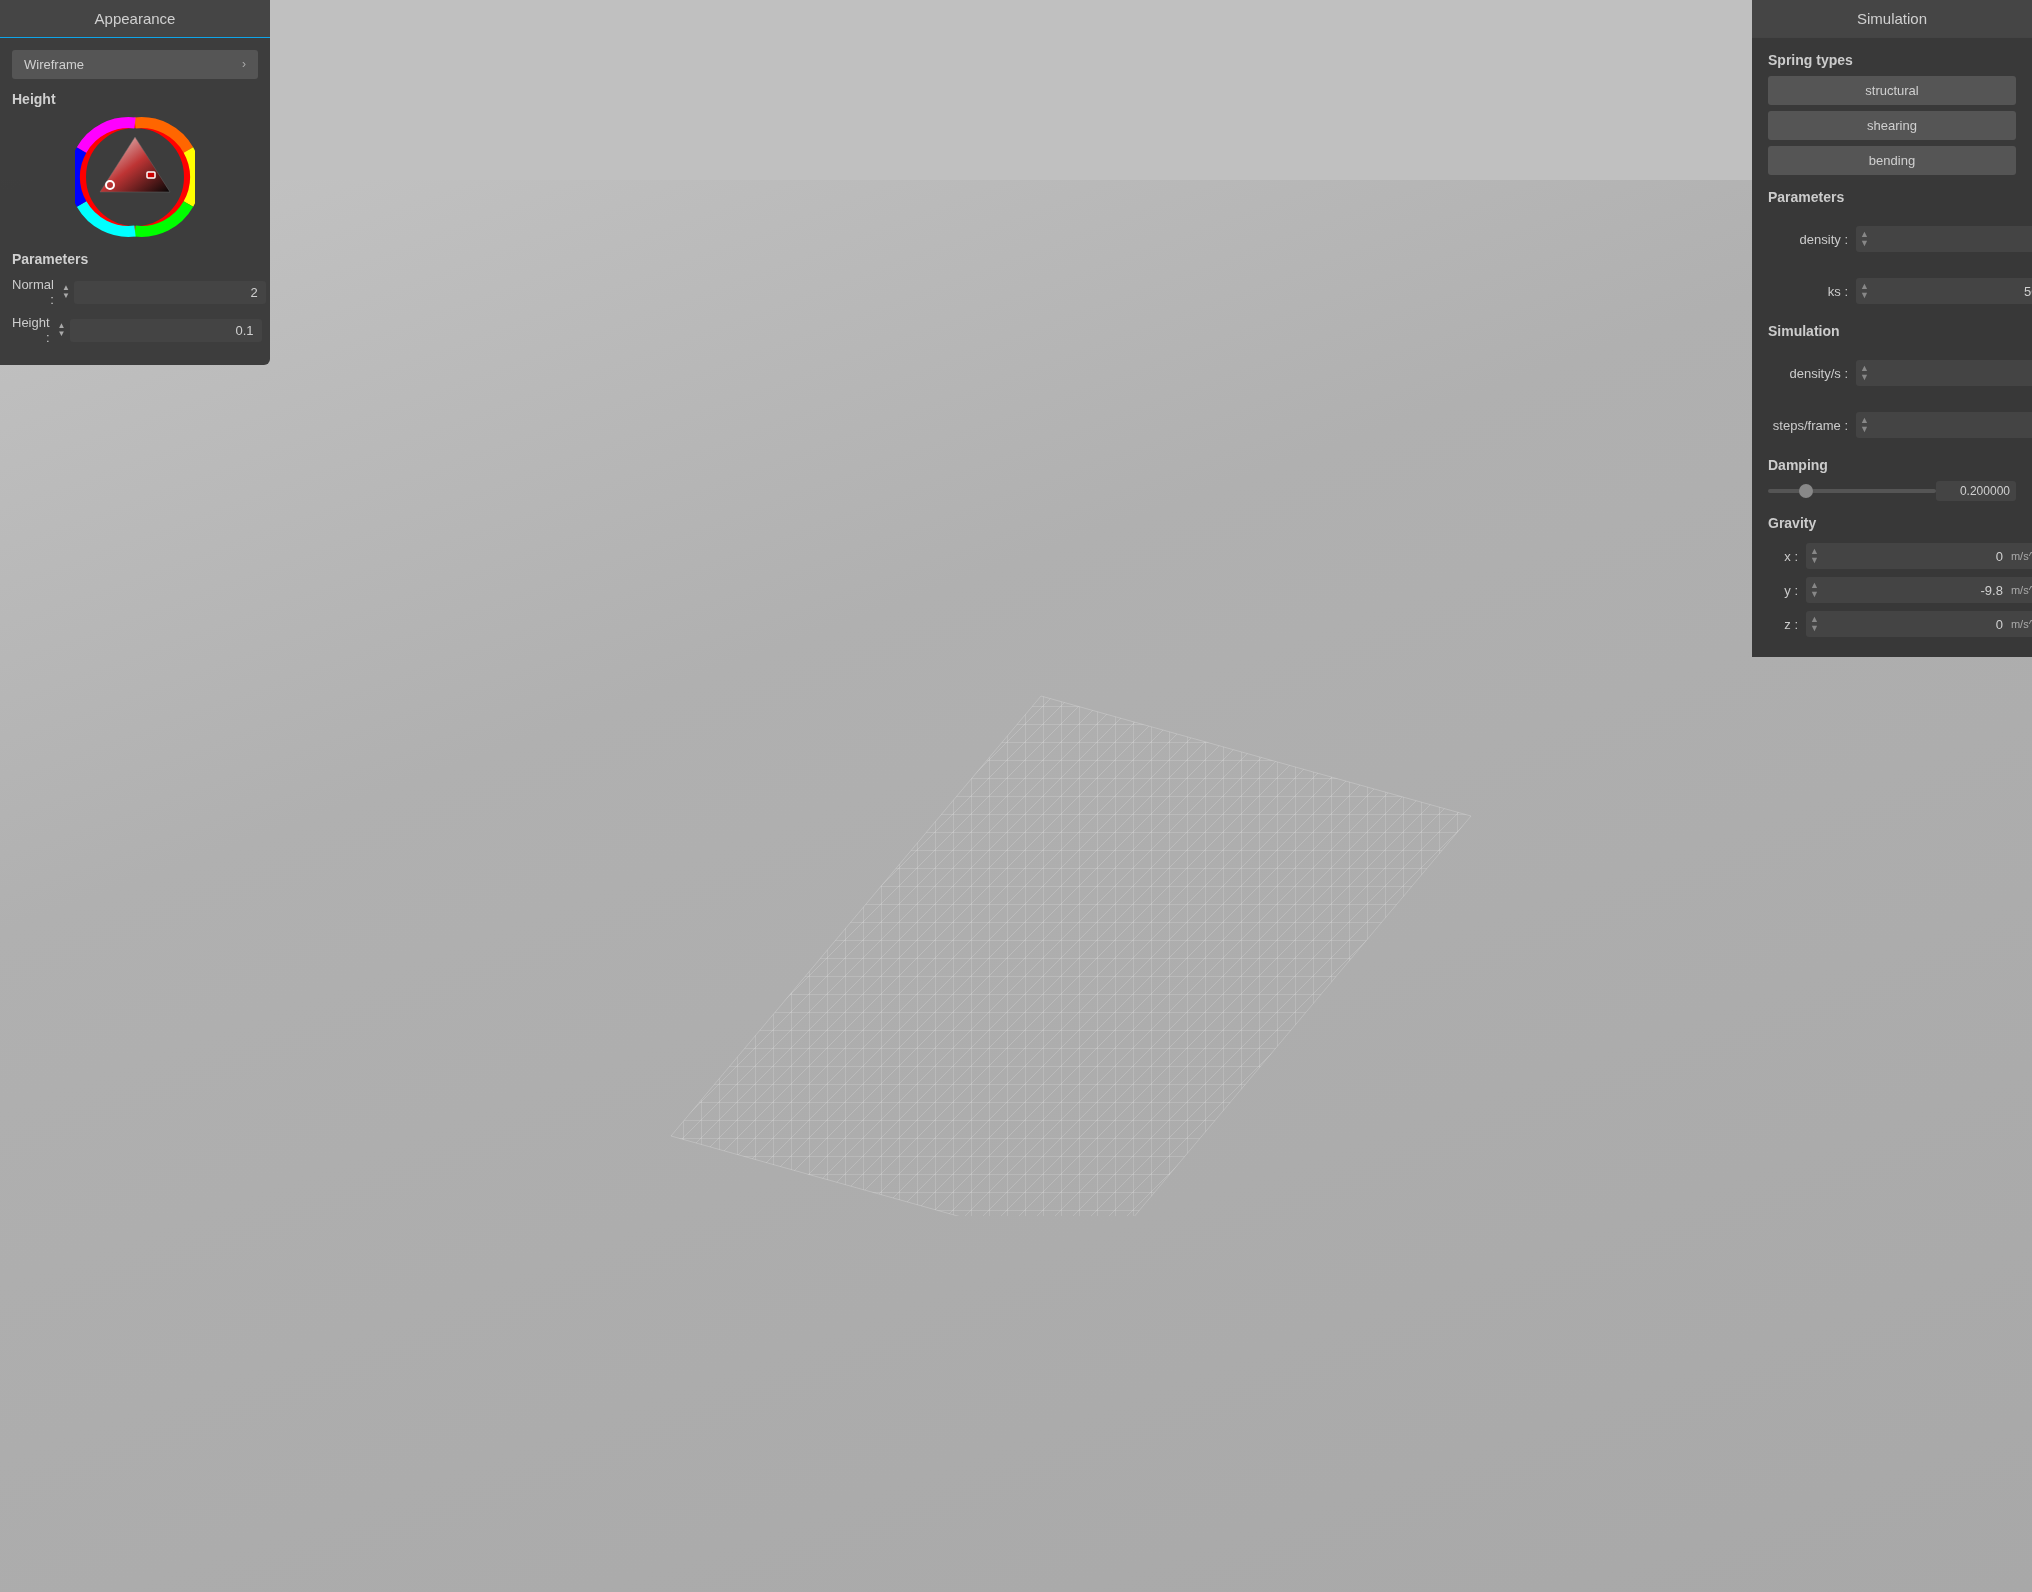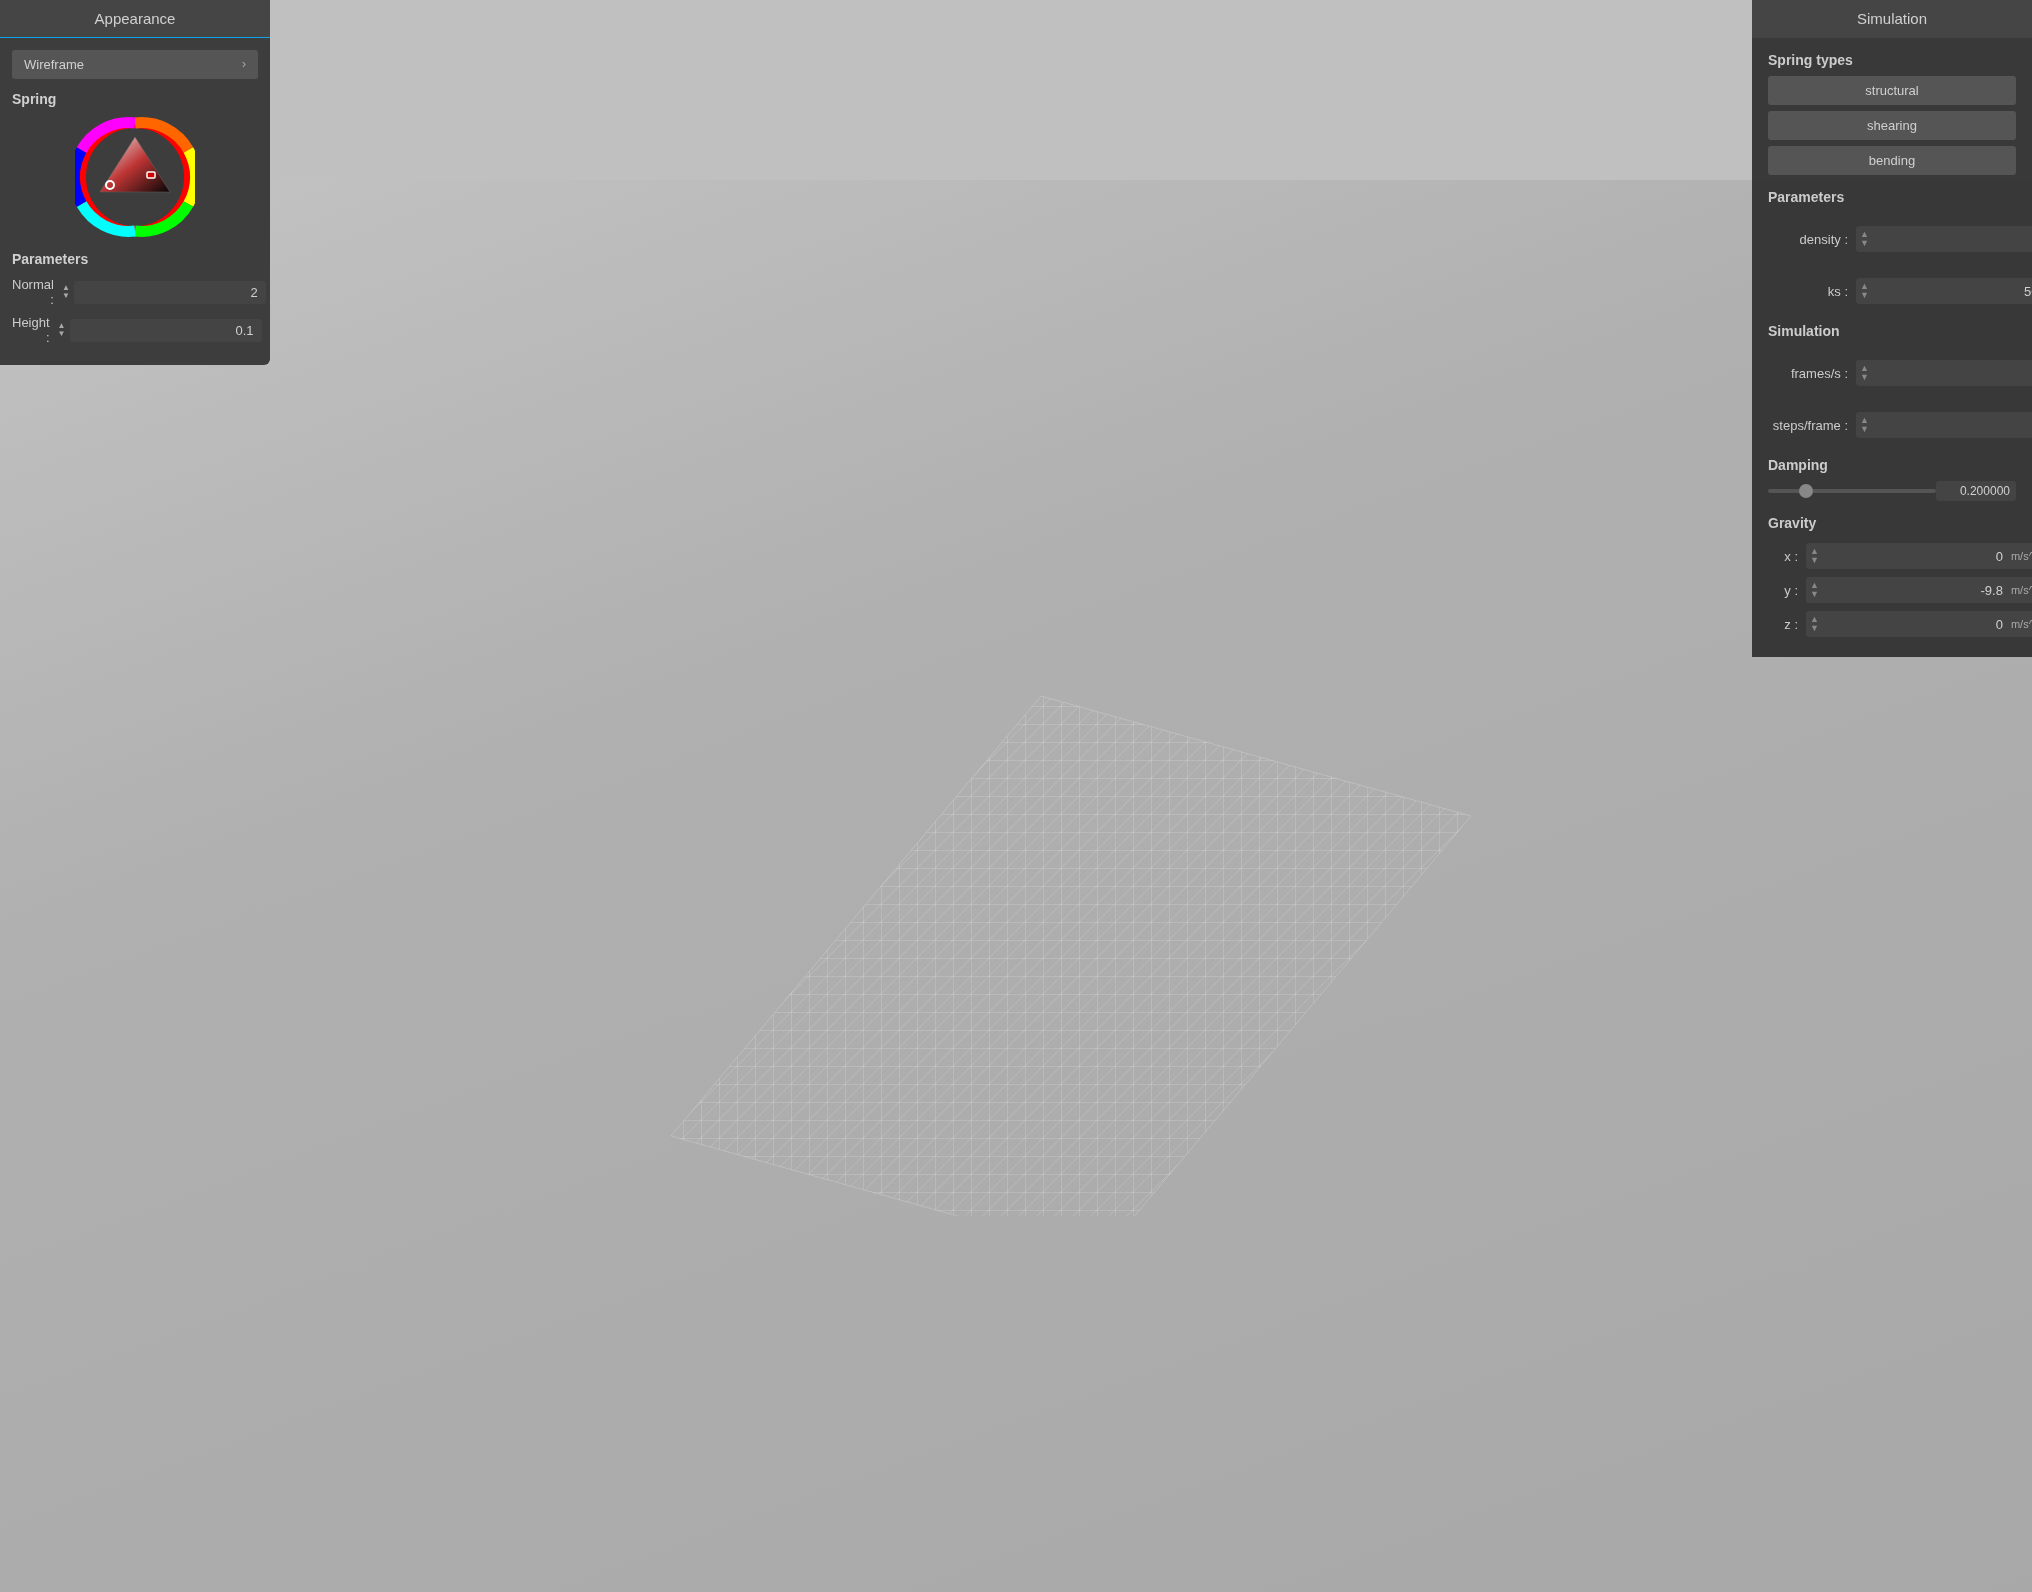--- a/index.html
+++ b/index.html
@@ -322,21 +322,21 @@
 </div>
 
 <div class="appearance-panel">
   <div class="panel-title">Appearance</div>
   <div class="panel-body">
     <button class="dropdown-btn">
       <span>Wireframe</span>
       <span class="chevron">›</span>
     </button>
 
-    <div class="section-label">Spring</div>
+    <div class="section-label">Height</div>
 
     <div class="color-wheel-container">
       <svg class="color-wheel" viewBox="0 0 120 120" xmlns="http://www.w3.org/2000/svg">
 
         <defs>
           <linearGradient id="cg1" x1="0%" y1="0%" x2="100%" y2="0%">
             <stop offset="0%" style="stop-color:#ff0000"></stop>
             <stop offset="16.7%" style="stop-color:#ffff00"></stop>
             <stop offset="33.3%" style="stop-color:#00ff00"></stop>
             <stop offset="50%" style="stop-color:#00ffff"></stop>
@@ -428,21 +428,21 @@
         <span>▼</span>
       </div>
       <input class="sim-input" type="text" value="5000" style="">
 
     </div>
   </div>
 
   <div class="sim-section-title">Simulation</div>
 
   <div class="sim-param-row">
-    <span class="sim-param-label">frames/s :</span>
+    <span class="sim-param-label">density/s :</span>
     <div class="sim-input-group">
       <div class="sim-spinner">
         <span>▲</span>
         <span>▼</span>
       </div>
       <input class="sim-input" type="text" value="90" style="">
     </div>
   </div>
 
   <div class="sim-param-row">

